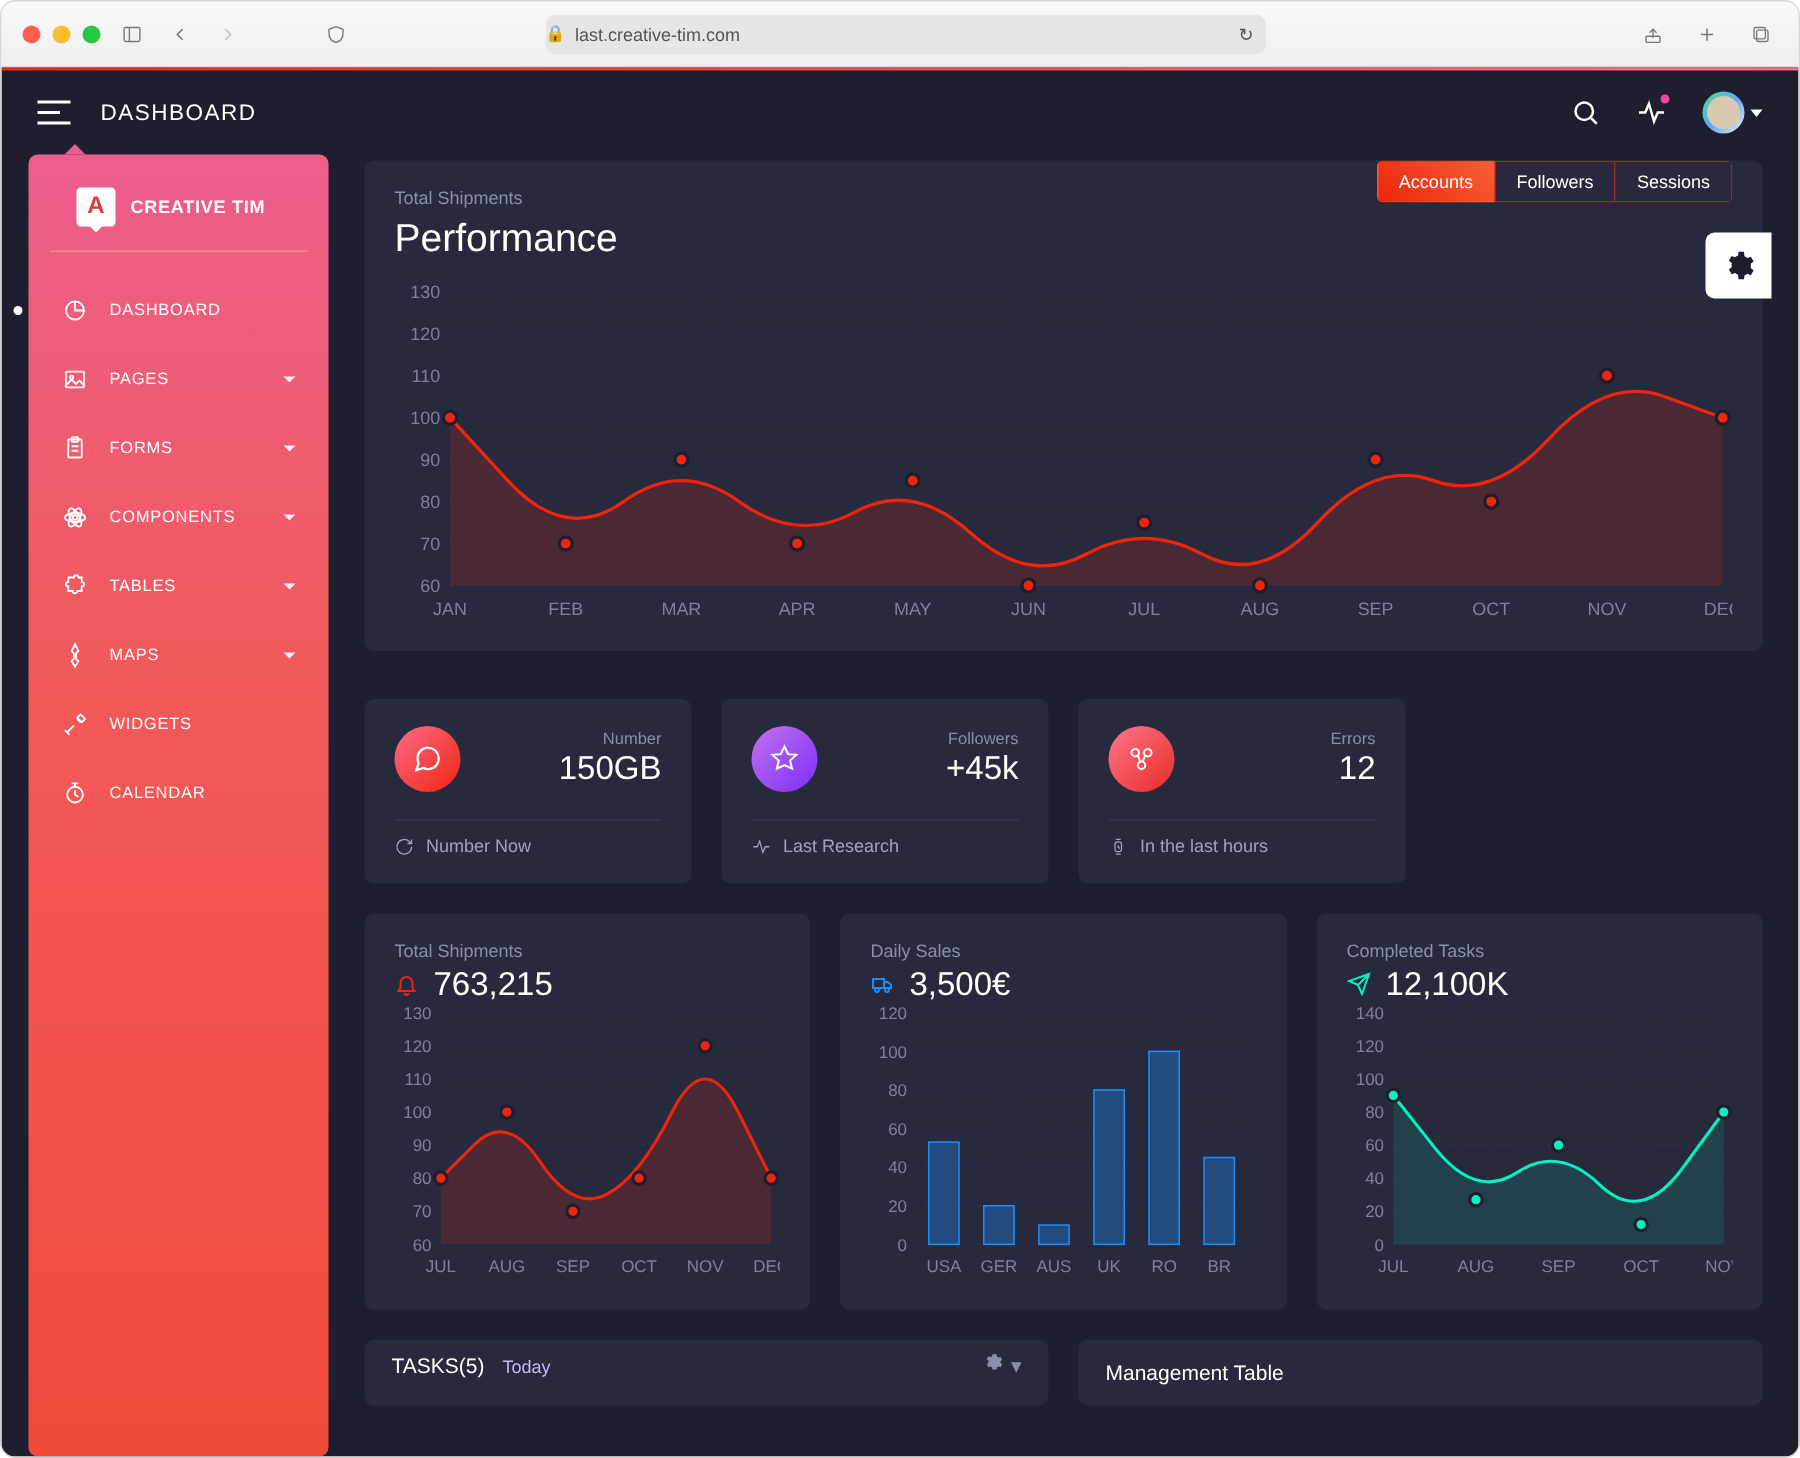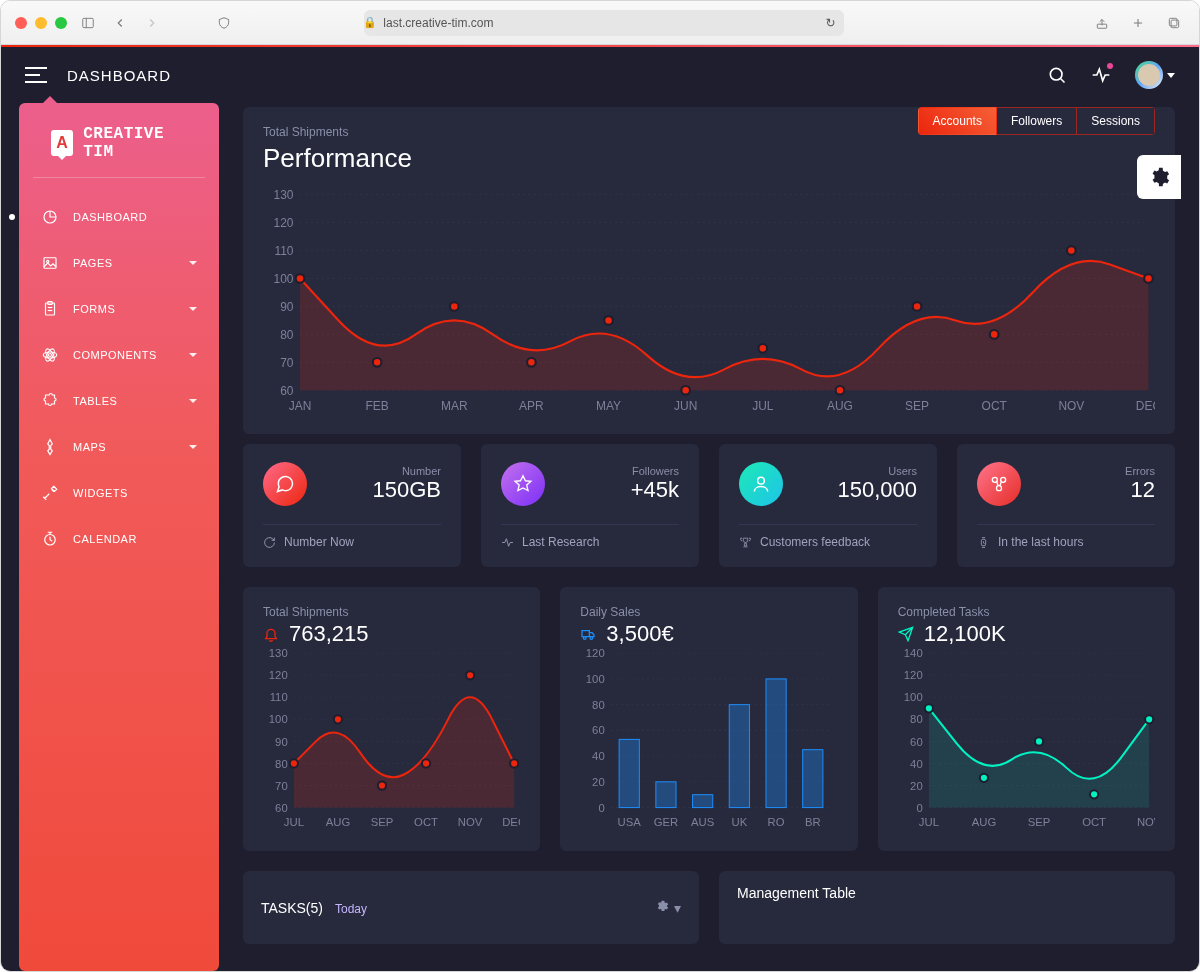--- a/index.html
+++ b/index.html
@@ -34,21 +34,21 @@
 .caret-down { width:0;height:0;border-left:4px solid transparent;border-right:4px solid transparent;border-top:5px solid #fff; margin-left:4px;}
 
 .body { display:flex; height:calc(100% - 58px); }
 
 
 .sidebar { width:200px; margin:0 0 0 18px; border-radius:6px; background:linear-gradient(180deg,#ec5f8c 0%,#f15a5a 40%,#f04a3b 100%); color:#fff; padding:22px 0 40px; position:relative; }
 .sidebar::before { content:""; position:absolute; top:-7px; left:24px; width:0;height:0;border-left:7px solid transparent;border-right:7px solid transparent;border-bottom:7px solid #ec5f8c; }
 .brand { display:flex; align-items:center; gap:10px; padding:0 18px 16px; border-bottom:1px solid rgba(255,255,255,.25); margin:0 14px 10px; }
 .brand-logo { width:26px; height:26px; background:#fff; border-radius:3px; display:flex; align-items:center; justify-content:center; color:#e03a3a; font-weight:800; font-size:16px; position:relative; }
 .brand-logo::after{content:""; position:absolute; bottom:-4px; left:50%; transform:translateX(-50%); width:0;height:0;border-left:5px solid transparent;border-right:5px solid transparent;border-top:5px solid #fff;}
-.brand-text { font-size:16px; font-weight:600; letter-spacing:.5px;font-family:Liberation Mono, monospace; }
+.brand-text { font-size:12px; font-weight:600; letter-spacing:.5px; }
 .nav-list { list-style:none; padding:6px 0; }
 .nav-item { display:flex; align-items:center; gap:14px; padding:14px 22px; font-size:11px; letter-spacing:.5px; position:relative; }
 .nav-item.active::before { content:""; position:absolute; left:-10px; top:50%; transform:translateY(-50%); width:6px; height:6px; background:#fff; border-radius:50%; }
 .nav-item .ico { width:18px; height:18px; display:flex; align-items:center; justify-content:center; }
 .nav-item .ico svg { width:18px; height:18px; stroke:#fff; fill:none; stroke-width:1.6; }
 .nav-item .chev { margin-left:auto; width:0;height:0;border-left:4px solid transparent;border-right:4px solid transparent;border-top:4px solid #fff; opacity:.9; }
 
 
 .main { flex:1; padding:0 24px 24px 24px; overflow:auto; }
 .card { background:#27293d; border-radius:6px; padding:18px 20px; color:#cfd3e6; }
@@ -61,21 +61,21 @@
 .perf-tab + .perf-tab { border-left:none; }
 .perf-tab.active { background:linear-gradient(45deg,#ec250d,#f56036); border-color:transparent; }
 .gear-fab { position:absolute; right:-6px; top:48px; width:44px; height:44px; background:#fff; border-radius:6px 0 0 6px; display:flex; align-items:center; justify-content:center; color:#1e1e2e; }
 .gear-fab svg{width:22px;height:22px;}
 
 .chart-wrap { margin-top:14px; }
 svg.chart { width:100%; display:block; }
 .axis-text { fill:#7d8099; font-size:11px; }
 .grid-line { stroke:#2f3147; stroke-width:1; stroke-dasharray:2 3; }
 
-.stat-row { display:grid; grid-template-columns:repeat(4,1fr); gap:20px; margin-top:10px; }
+.stat-row { display:grid; grid-template-columns:repeat(4,1fr); gap:20px; margin-top:32px; }
 .stat-card { display:flex; flex-direction:column; }
 .stat-top { display:flex; align-items:center; justify-content:space-between; }
 .stat-icon { width:44px; height:44px; border-radius:50%; display:flex; align-items:center; justify-content:center; color:#fff; }
 .stat-icon svg { width:20px; height:20px; }
 .grad-orange{background:linear-gradient(135deg,#ff6b8b,#ec250d);} .grad-purple{background:linear-gradient(135deg,#c471ed,#7b2ff7);} .grad-teal{background:linear-gradient(135deg,#1de9b6,#1dc4e9);} .grad-red{background:linear-gradient(135deg,#ff758c,#e52d27);}
 .stat-meta { text-align:right; }
 .stat-label { font-size:11px; color:#8a8fa9; }
 .stat-value { font-size:22px; color:#fff; font-weight:300; }
 .stat-foot { margin-top:18px; padding-top:10px; border-top:1px solid #333654; font-size:12px; color:#9fa3bd; display:flex; align-items:center; gap:8px; }
 .stat-foot svg { width:13px; height:13px; }
@@ -373,40 +373,20 @@
               </div>
               <div class="stat-foot">
                 <svg viewBox="0 0 24 24">
                   <polyline points="2 12 7 12 10 5 14 19 17 12 22 12" fill="none" stroke="currentColor" stroke-width="1.6"></polyline>
                 </svg>
                 <span>Last Research</span>
               </div>
             </div>
             <div class="card stat-card">
               <div class="stat-top">
-                <div class="stat-icon grad-teal">
-                  <svg viewBox="0 0 24 24">
-                    <circle cx="12" cy="8" r="4" fill="none" stroke="#fff" stroke-width="1.8"></circle>
-                    <path d="M4 21c0-4 4-6 8-6s8 2 8 6" fill="none" stroke="#fff" stroke-width="1.8"></path>
-                  </svg>
-                </div>
-                <div class="stat-meta">
-                  <div class="stat-label">Users</div>
-                  <div class="stat-value">150,000</div>
-                </div>
-              </div>
-              <div class="stat-foot">
-                <svg viewBox="0 0 24 24">
-                  <path d="M8 4h8v4a4 4 0 01-8 0V4zM6 4H3v2a3 3 0 003 3M18 4h3v2a3 3 0 01-3 3M10 14h4v4h-4zM8 20h8" fill="none" stroke="currentColor" stroke-width="1.4"></path>
-                </svg>
-                <span>Customers feedback</span>
-              </div>
-            </div>
-            <div class="card stat-card">
-              <div class="stat-top">
                 <div class="stat-icon grad-red">
                   <svg viewBox="0 0 24 24">
                     <circle cx="7" cy="7" r="3" fill="none" stroke="#fff" stroke-width="1.6"></circle>
                     <circle cx="17" cy="7" r="3" fill="none" stroke="#fff" stroke-width="1.6"></circle>
                     <circle cx="12" cy="17" r="3" fill="none" stroke="#fff" stroke-width="1.6"></circle>
                     <line x1="9" y1="9" x2="11" y2="14" stroke="#fff" stroke-width="1.6"></line>
                     <line x1="15" y1="9" x2="13" y2="14" stroke="#fff" stroke-width="1.6"></line>
                   </svg>
                 </div>
                 <div class="stat-meta">
@@ -540,21 +520,21 @@
                 <circle cx="30" cy="59.57142857142856" r="4" class="pt-teal"></circle>
                 <circle cx="83.5" cy="127.07142857142857" r="4" class="pt-teal"></circle>
                 <circle cx="137" cy="91.71428571428571" r="4" class="pt-teal"></circle>
                 <circle cx="190.5" cy="143.14285714285714" r="4" class="pt-teal"></circle>
                 <circle cx="244" cy="70.28571428571429" r="4" class="pt-teal"></circle>
               </svg>
           </div>
         </div>
 
         <div class="bottom-row">
-          <div class="card" style="padding:28px 18px">
+          <div class="card" style="padding:8px 18px">
             <div class="panel-head">
               <span>TASKS(5)</span>
               <span class="sub">Today</span>
               <span class="gear"><svg viewBox="0 0 24 24" fill="currentColor">
                     <circle cx="12" cy="12" r="2"></circle>
                     <path d="M19 12a7 7 0 00-.1-1.1l2-1.5-2-3.4-2.3.9a7 7 0 00-1.9-1.1L14.4 3H9.6l-.3 2.3a7 7 0 00-1.9 1.1l-2.3-.9-2 3.4 2 1.5A7 7 0 005 12c0 .4 0 .7.1 1.1l-2 1.5 2 3.4 2.3-.9a7 7 0 001.9 1.1l.3 2.3h4.8l.3-2.3a7 7 0 001.9-1.1l2.3.9 2-3.4-2-1.5c.1-.4.1-.7.1-1.1z"></path>
                   </svg> ▾</span>
             </div>
           </div>
           <div class="card" style="padding:14px 18px">

